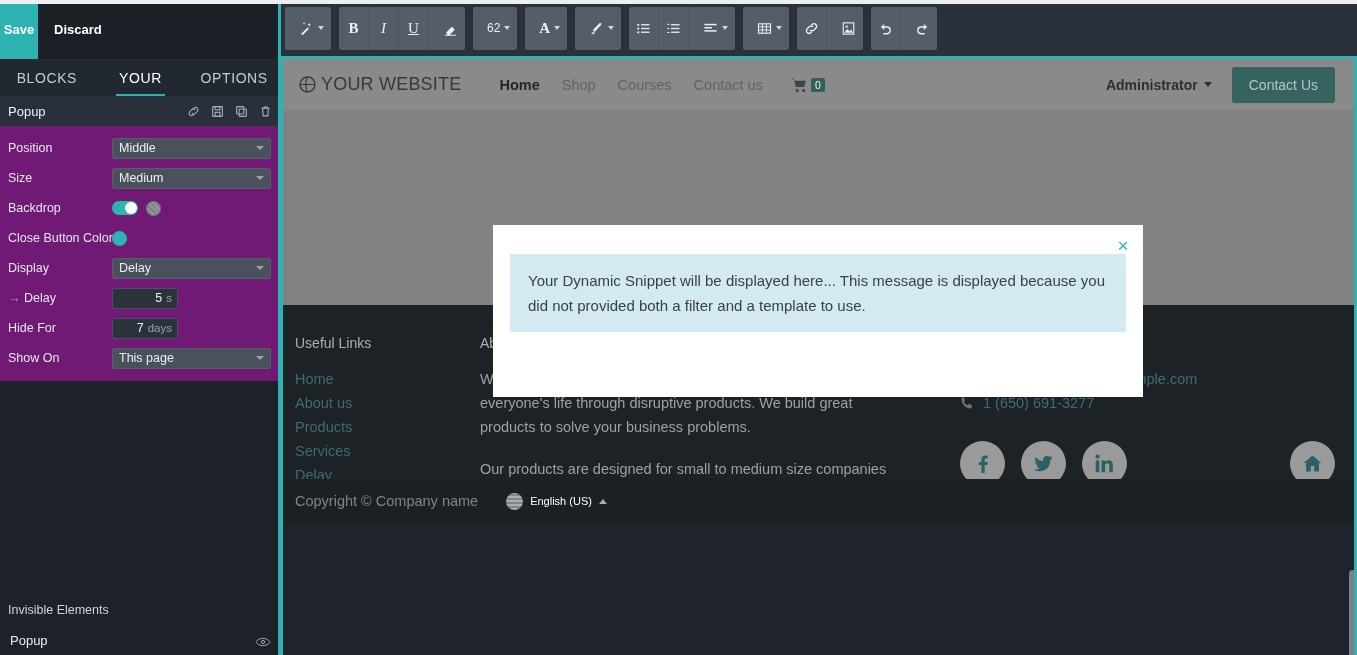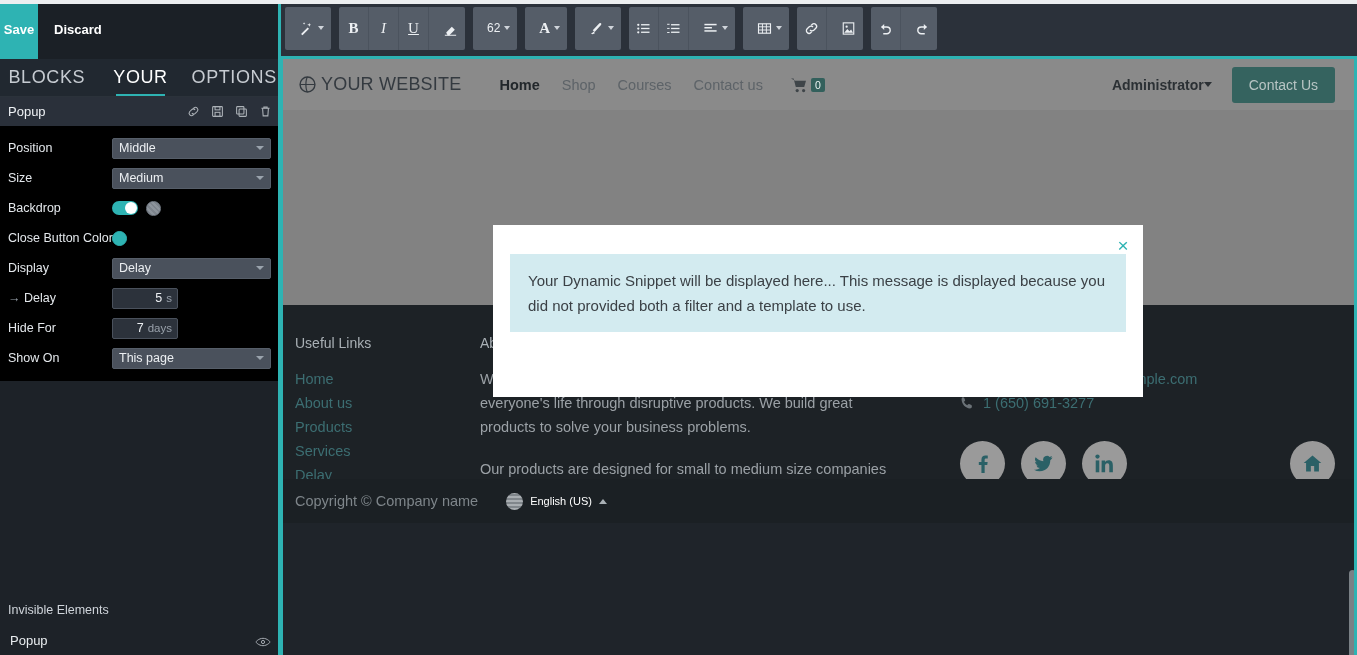--- a/index.html
+++ b/index.html
@@ -37,21 +37,21 @@
   }
 
   .editor-tabs {
     height: 38px; background: #212830;
     display: flex; align-items: stretch;
     border-bottom: 1px solid #2b323a;
     flex: 0 0 38px;
   }
   .editor-tab {
     flex: 1; display: flex; align-items: center; justify-content: center;
-    color: #c6cbd1; font-size: 18px; letter-spacing: .6px;
+    color: #c6cbd1; font-size: 14px; letter-spacing: .6px;
     cursor: pointer; position: relative;
   }
   .editor-tab.active { color: #ffffff; }
   .editor-tab.active::after {
     content: ""; position: absolute; left: 24%; right: 24%; bottom: 0;
     height: 2px; background: #2eb3b3;
   }
 
   .panel-title-row {
     height: 29px; background: #2a303a;
@@ -60,21 +60,21 @@
     flex: 0 0 29px;
   }
   .panel-title {
     color: #eef1f4; font-size: 13px; flex: 1;
   }
   .panel-title-icons { display: flex; gap: 9px; align-items: center; }
   .ti { width: 15px; height: 15px; opacity: .72; cursor: pointer;
         display: flex; align-items: center; justify-content: center; }
   .ti svg { width: 13px; height: 13px; fill: none; stroke: #dfe4e8; stroke-width: 1.3; }
 
-  .options-area { background: #000000; padding: 7px 0 8px 0; flex: 0 0 auto; }
+  .options-area { background: #701a75; padding: 7px 0 8px 0; flex: 0 0 auto; }
   .opt-row {
     display: flex; align-items: center;
     height: 30px; padding: 0 10px 0 8px;
   }
   .opt-label {
     color: #e4e8ec; font-size: 12.5px;
     width: 104px; flex: 0 0 104px; white-space: nowrap;
   }
   .opt-label.sub { padding-left: 0; }
   .select-box {
@@ -178,21 +178,21 @@
   .nav-link.active { color: #22272b; font-weight: bold; }
   .cart { display: flex; align-items: center; gap: 2px; margin-left: 28px; cursor: pointer; }
   .cart svg { width: 18px; height: 16px; fill: #3f4549; }
   .cart .badge {
     background: #33605c; color: #e9f2f1; font-size: 10.5px;
     border-radius: 2px; padding: 1px 4px; min-width: 14px; text-align: center;
   }
   .header-right { margin-left: auto; display: flex; align-items: center; gap: 20px; }
   .admin {
     color: #2b3034; font-size: 14px; font-weight: bold;
-    display: flex; align-items: center; gap: 0; cursor: pointer;
+    display: flex; align-items: center; gap: 6px; cursor: pointer;
   }
   .admin .caret {
     width: 0; height: 0; border-left: 4.5px solid transparent;
     border-right: 4.5px solid transparent; border-top: 5px solid #2b3034;
   }
   .btn-contact {
     background: #35635f; color: #b8c5c4; font-size: 14px;
     padding: 10px 17px; border-radius: 3px; cursor: pointer;
   }
 

